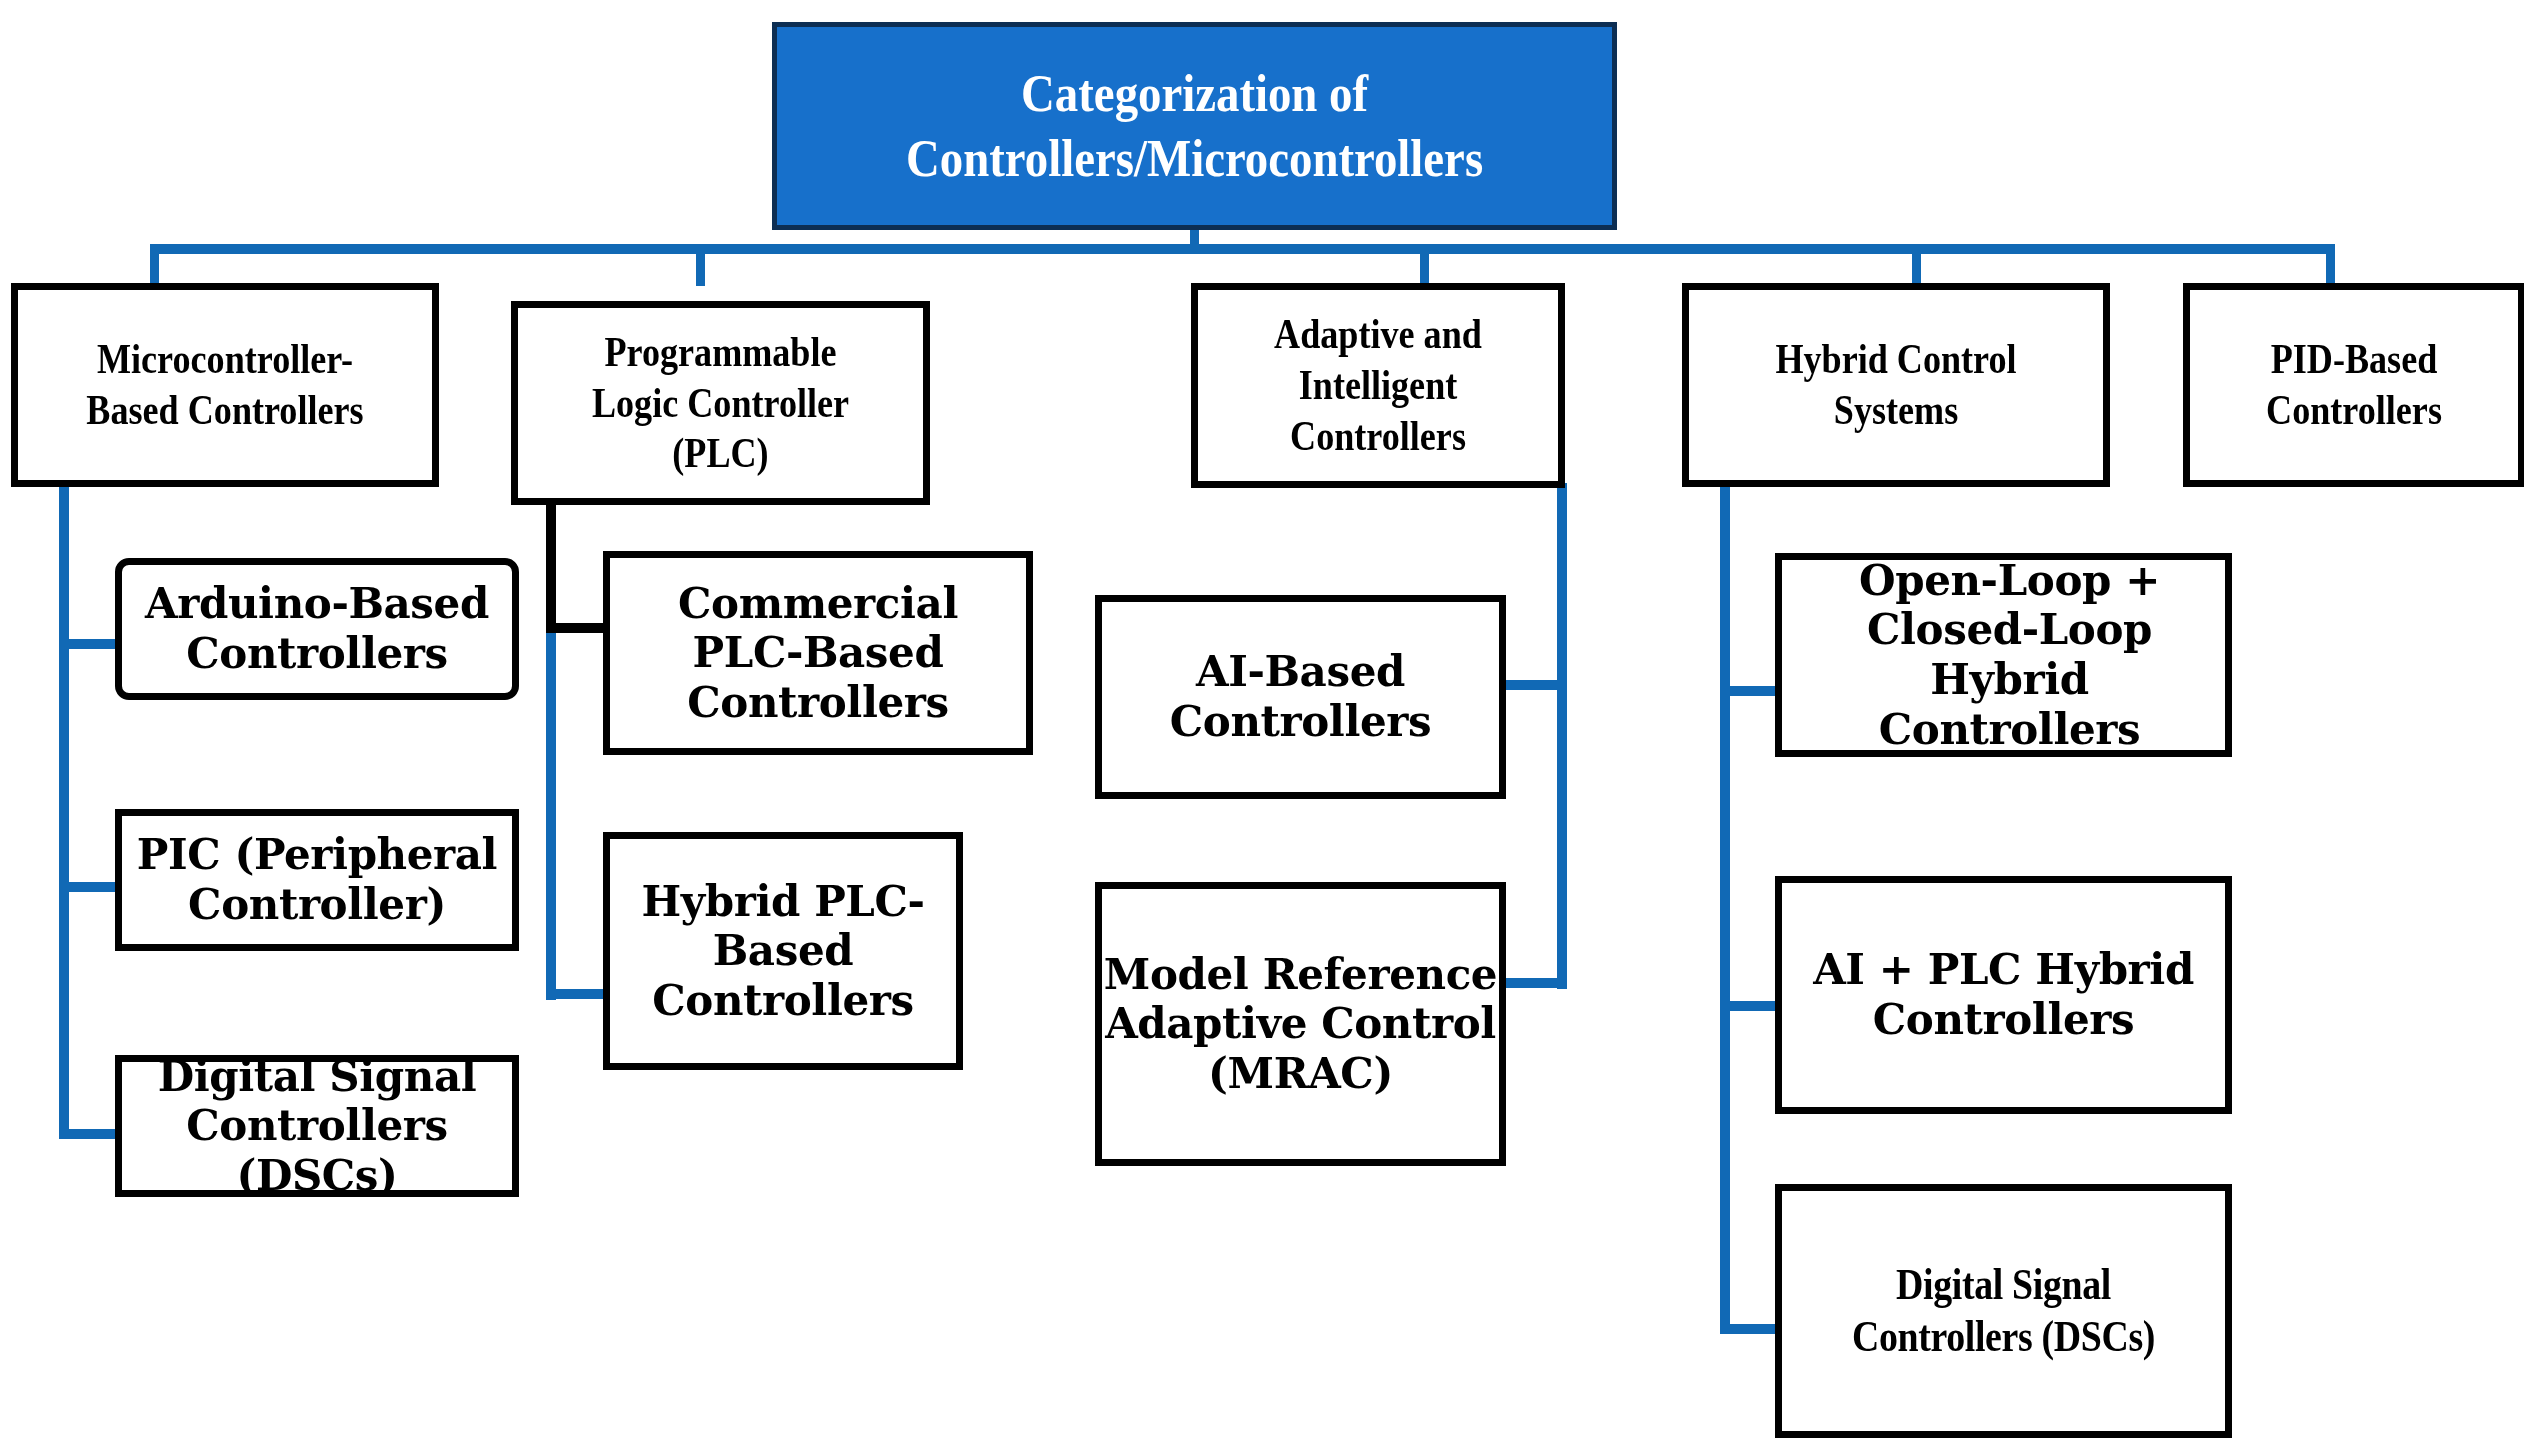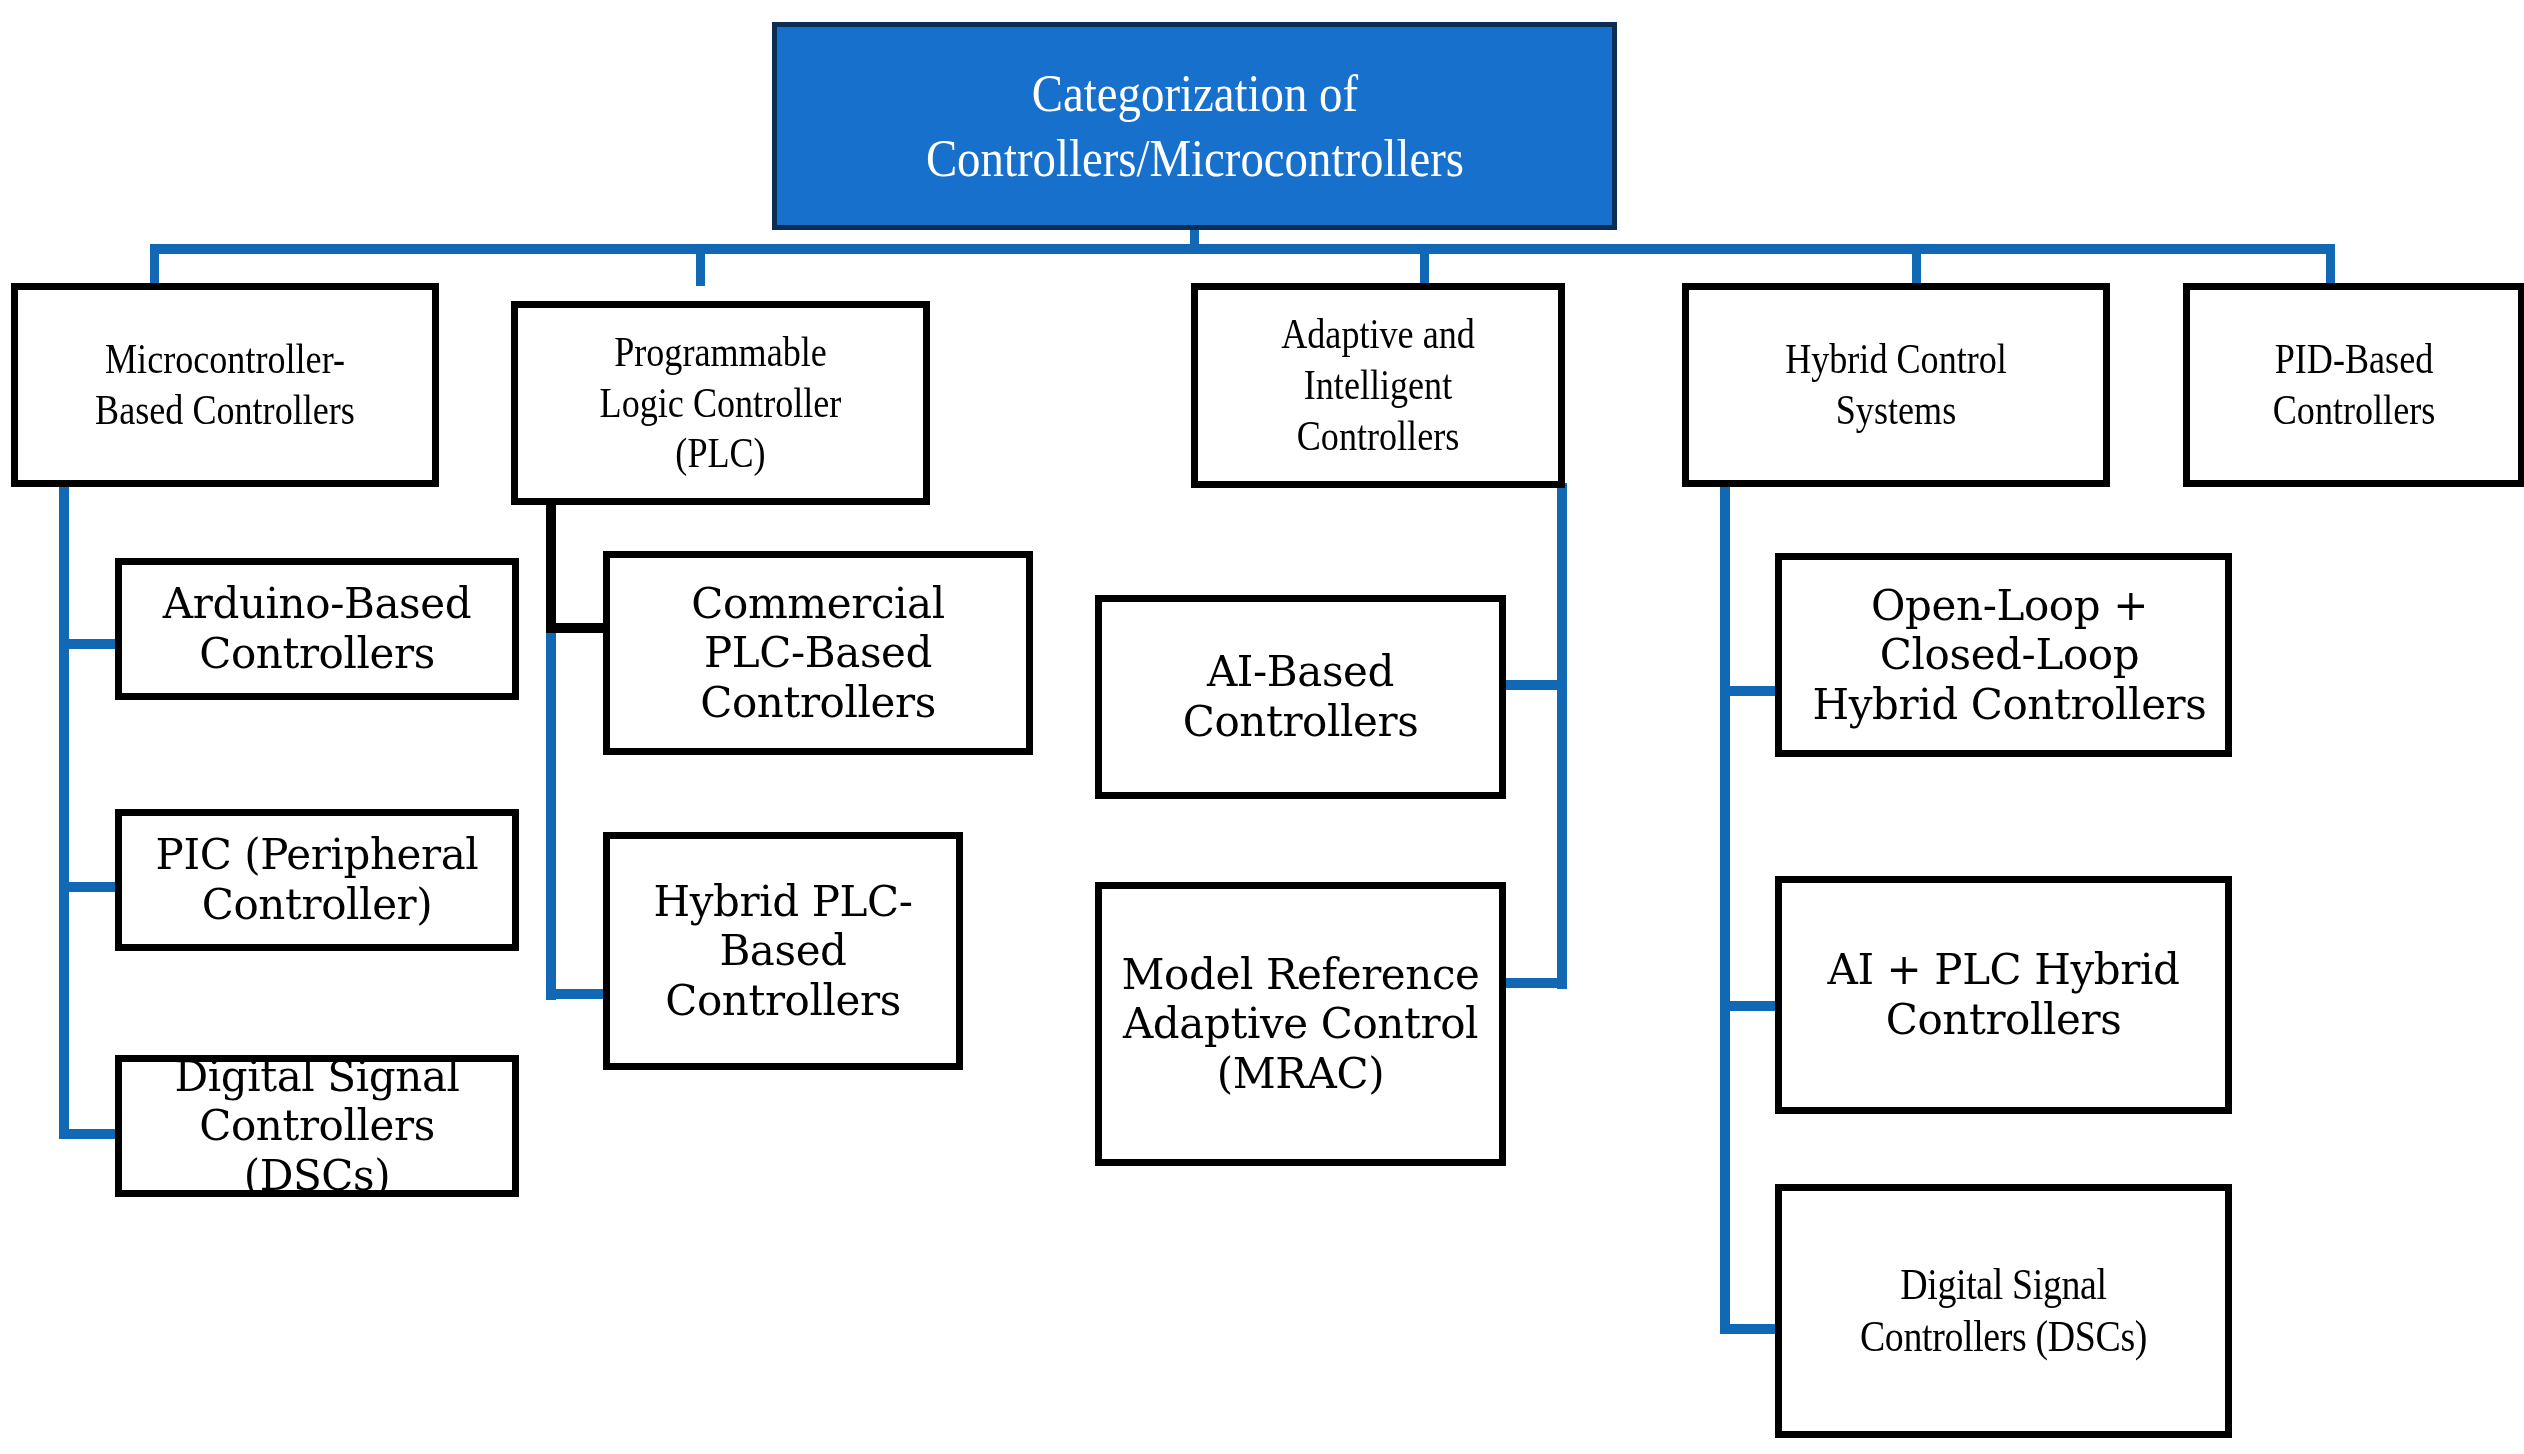--- a/index.html
+++ b/index.html
@@ -9,20 +9,21 @@
   }
   body {
     font-family: "Liberation Serif", "DejaVu Serif", serif;
   }
   #stage {
     position: relative;
     width: 2525px;
     height: 1454px;
     background: #ffffff;
     overflow: hidden;
+    font-weight: bold;
   }
 
   
   .node {
     position: absolute;
     box-sizing: border-box;
     background: #ffffff;
     border: 7px solid #000000;
     display: flex;
     align-items: center;
@@ -136,21 +137,21 @@
   <div class="node lvl1" style="left:2183px; top:283px; width:342px; height:204px;">
     <span class="label">PID-Based
 Controllers</span>
   </div>
 
   <div class="conn" style="left:59px; top:480px; width:10px; height:659px;"></div>
   <div class="conn" style="left:59px; top:639px; width:61px; height:10px;"></div>
   <div class="conn" style="left:59px; top:882px; width:61px; height:10px;"></div>
   <div class="conn" style="left:59px; top:1129px; width:61px; height:10px;"></div>
 
-  <div class="node lvl2" style="left:115px; top:558px; width:404px; height:142px;">
+  <div class="node lvl2" style="left:115px; top:558px; width:404px; height:142px;border-radius:14px;">
     <span class="label">Arduino-Based
 Controllers</span>
   </div>
 
   <div class="node lvl2" style="left:115px; top:809px; width:404px; height:142px;">
     <span class="label">PIC (Peripheral
 Controller)</span>
   </div>
 
   <div class="node lvl2" style="left:115px; top:1055px; width:404px; height:142px;">

